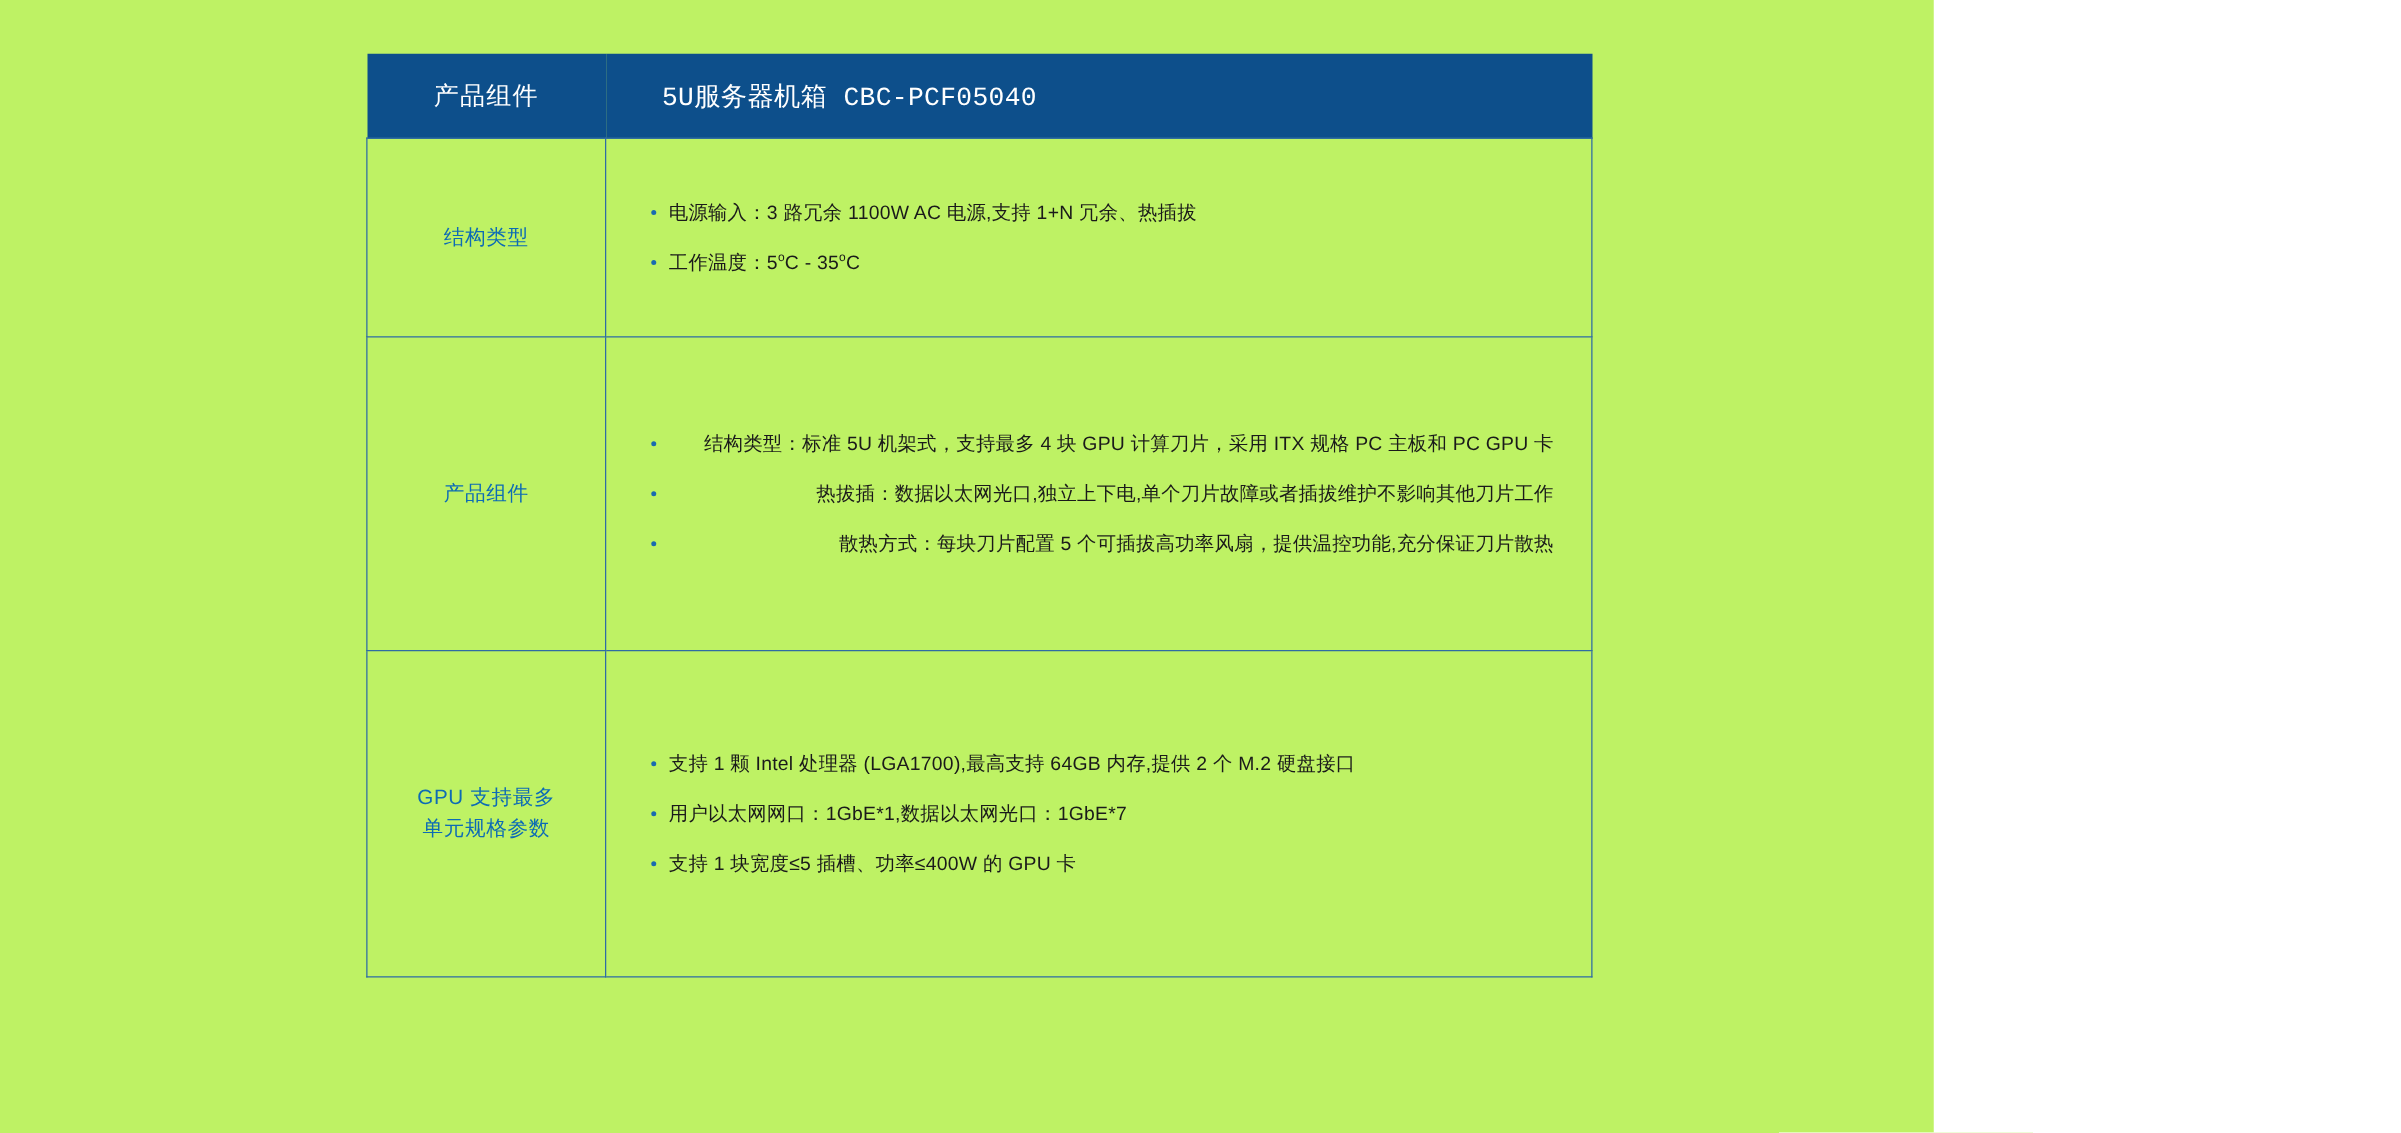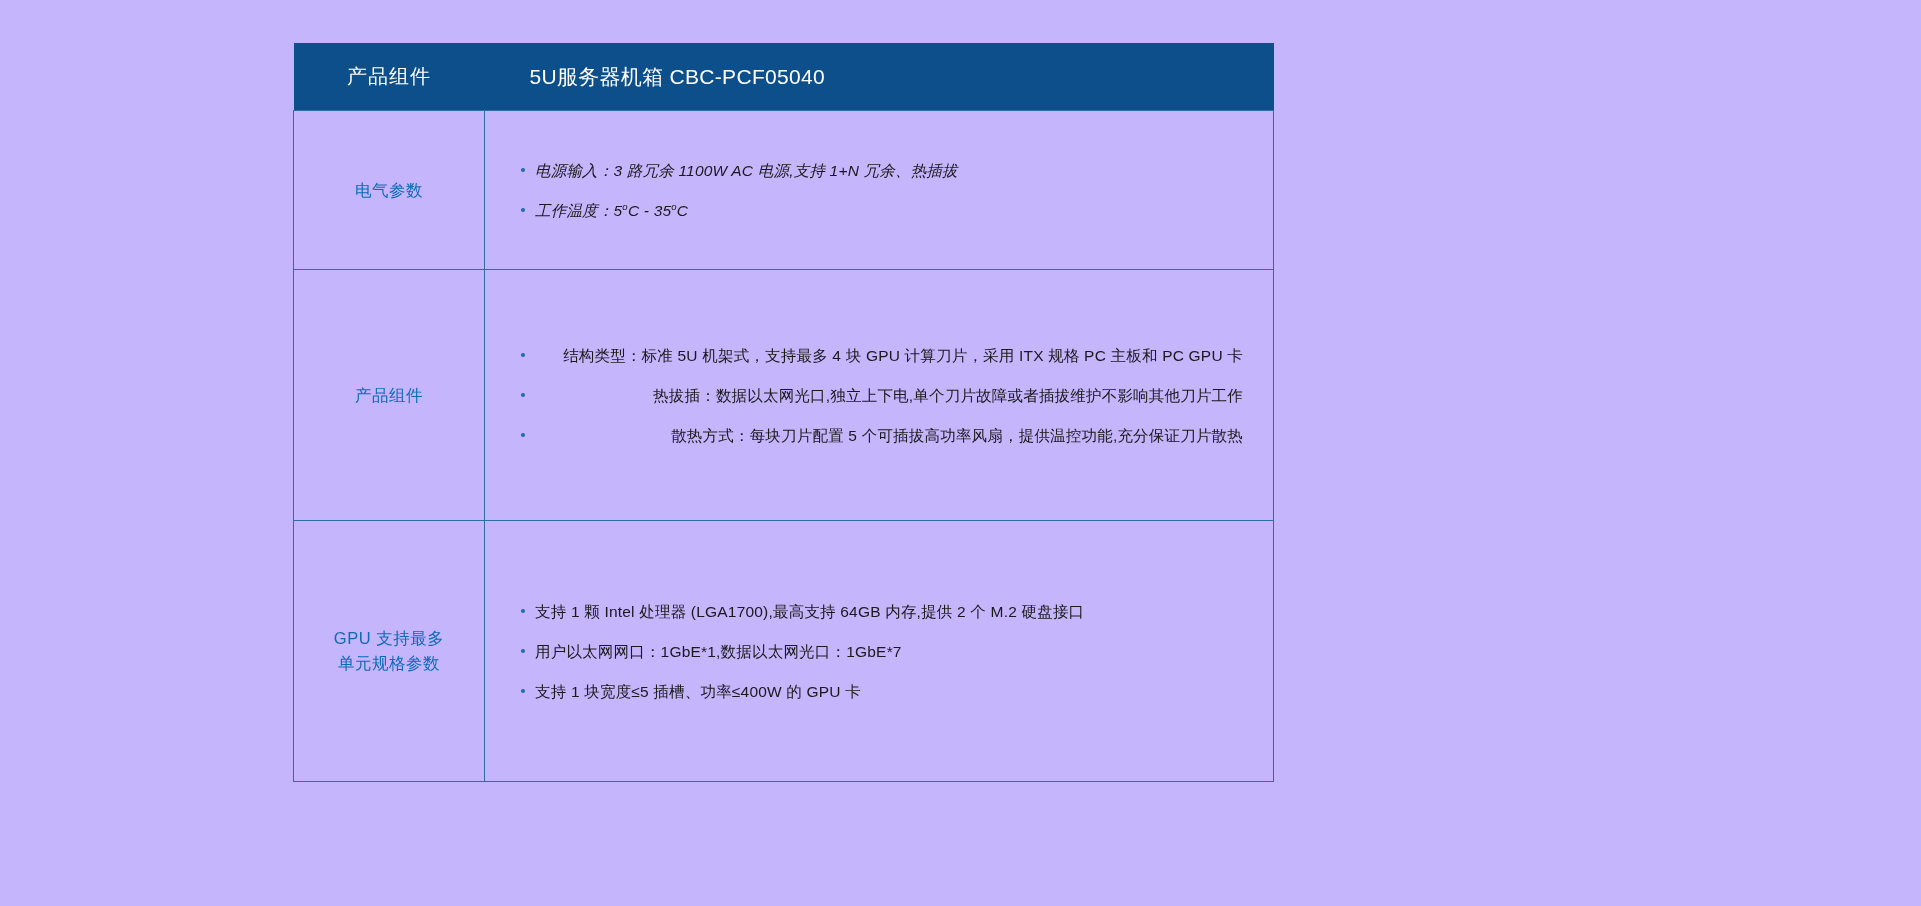--- a/index.html
+++ b/index.html
@@ -9,23 +9,23 @@
     width: 1921px;
     height: 906px;
     overflow: hidden;
   }
   body {
     font-family: "Liberation Sans", sans-serif;
     color: #111;
   }
   .page {
     position: relative;
-    width: 1921px;
+    width: 1547px;
     height: 906px;
-    background: #c4b5fd;
+    background: #bef264;
   }
   .spec-table {
     position: absolute;
     left: 293px;
     top: 43px;
     width: 980px;
     border-collapse: collapse;
     table-layout: fixed;
   }
   .spec-table col.c1 { width: 191px; }
@@ -43,20 +43,21 @@
   .hdr-left {
     font-size: 20px;
     letter-spacing: 1px;
     text-align: center;
   }
   .hdr-right {
     font-size: 21px;
     text-align: left;
     padding-left: 45px !important;
     letter-spacing: 0.3px;
+    font-family: Liberation Mono, monospace;
   }
 
   .spec-table tbody td {
     border: 1px solid #2e6ca4;
     vertical-align: middle;
     padding: 0;
   }
   .spec-table tbody td.label-cell {
     text-align: center;
     color: #0d6bb5;
@@ -90,21 +91,21 @@
     content: "";
     position: absolute;
     left: 0;
     top: 12px;
     width: 4px;
     height: 4px;
     border-radius: 50%;
     background: #1a6bb0;
   }
 
-  .row-electrical .content-cell { padding-top: 20px; padding-bottom: 20px; font-style: italic; }
+  .row-electrical .content-cell { padding-top: 20px; padding-bottom: 20px; }
   .row-chassis .content-cell { padding-top: 18px; padding-bottom: 18px; text-align: right; }
   .row-gpu .content-cell { padding-top: 48px; padding-bottom: 70px; }
 
   .row-electrical td { height: 130px; }
   .row-chassis td { height: 222px; }
   .row-gpu td { height: 232px; margin-top: 16px; }
 
   sup { font-size: 0.62em; vertical-align: super; line-height: 0; }
 </style>
 </head>
@@ -119,21 +120,21 @@
     </colgroup>
     <thead>
       <tr>
         <th class="hdr-left">产品组件</th>
         <th class="hdr-right">5U服务器机箱 CBC-PCF05040</th>
       </tr>
     </thead>
     <tbody>
 
       <tr class="row-electrical">
-        <td class="label-cell">电气参数</td>
+        <td class="label-cell">结构类型</td>
         <td class="content-cell">
           <ul class="bullets">
             <li>电源输入：3 路冗余 1100W AC 电源,支持 1+N 冗余、热插拔</li>
             <li>工作温度：5<sup>o</sup>C - 35<sup>o</sup>C</li>
           </ul>
         </td>
       </tr>
 
       <tr class="row-chassis">
         <td class="label-cell">产品组件</td>

